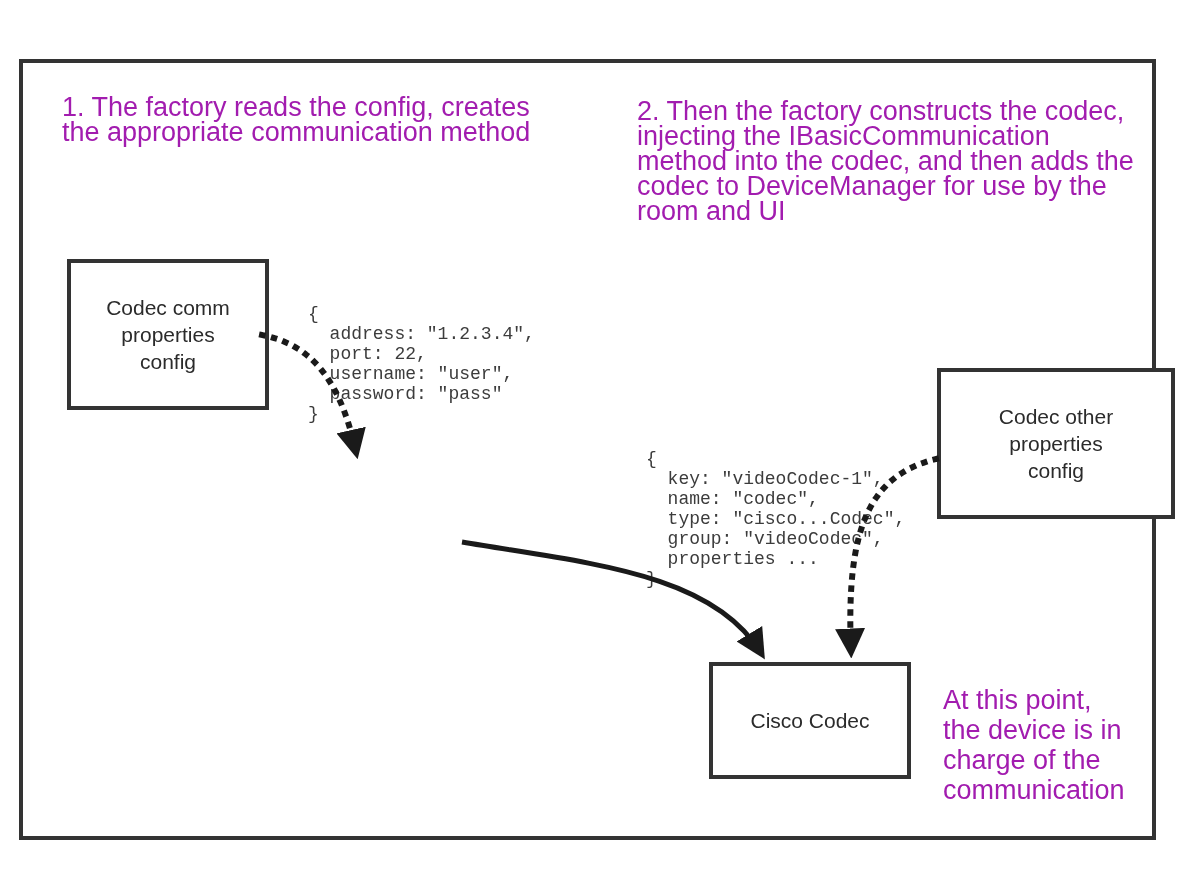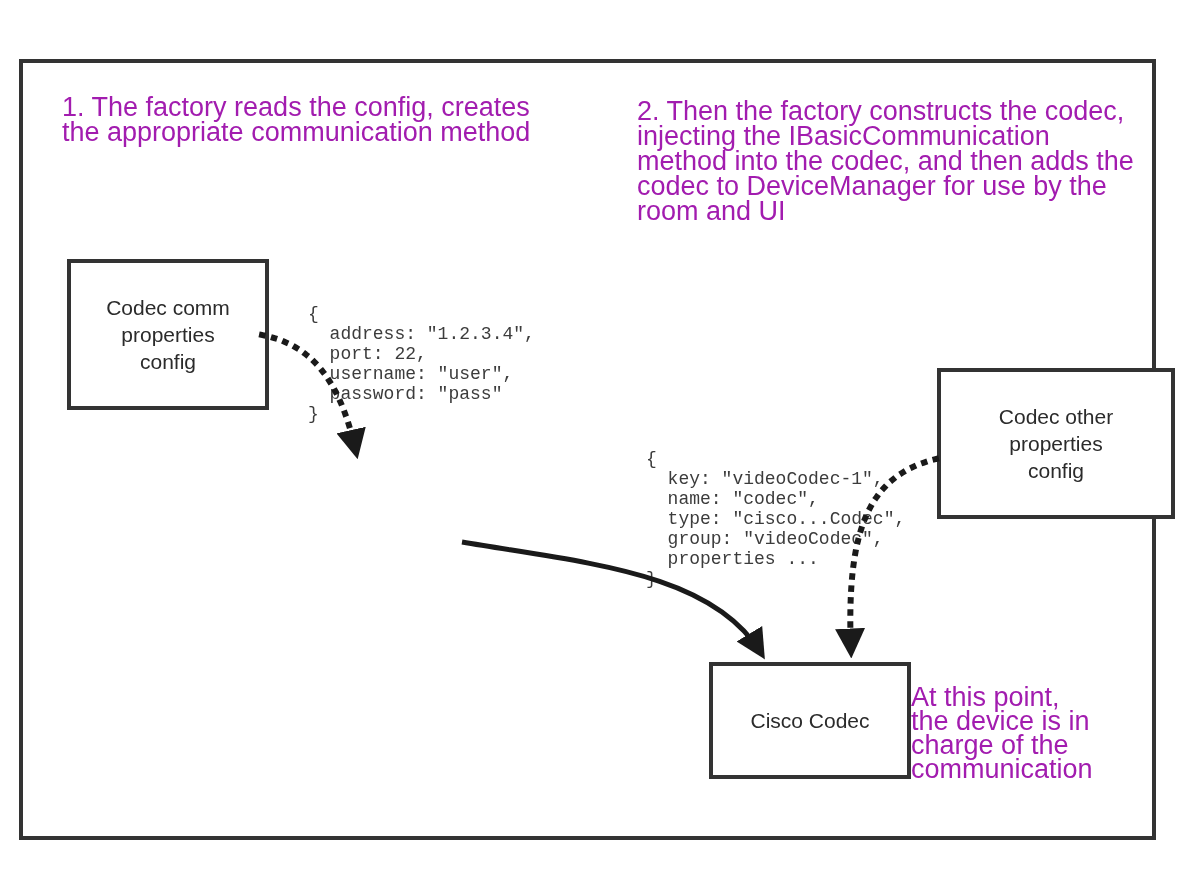--- a/index.html
+++ b/index.html
@@ -28,21 +28,21 @@
   }
   .note {
     position: absolute;
     font-size: 27px;
     line-height: 25px;
     white-space: pre-line;
     color: #a21caf;
   }
   .note-step1 { left: 62px; top: 95px; width: 500px; }
   .note-step2 { left: 637px; top: 99px; width: 500px; }
-  .note-final { left: 911px; top: 685px; width: 220px; line-height: 24px; }
+  .note-final { left: 943px; top: 685px; width: 220px; line-height: 30px; }
   .node {
     position: absolute;
     border: 4px solid #333333;
     box-sizing: border-box;
     background: #ffffff;
     display: flex;
     align-items: center;
     justify-content: center;
     text-align: center;
     font-size: 21px;

